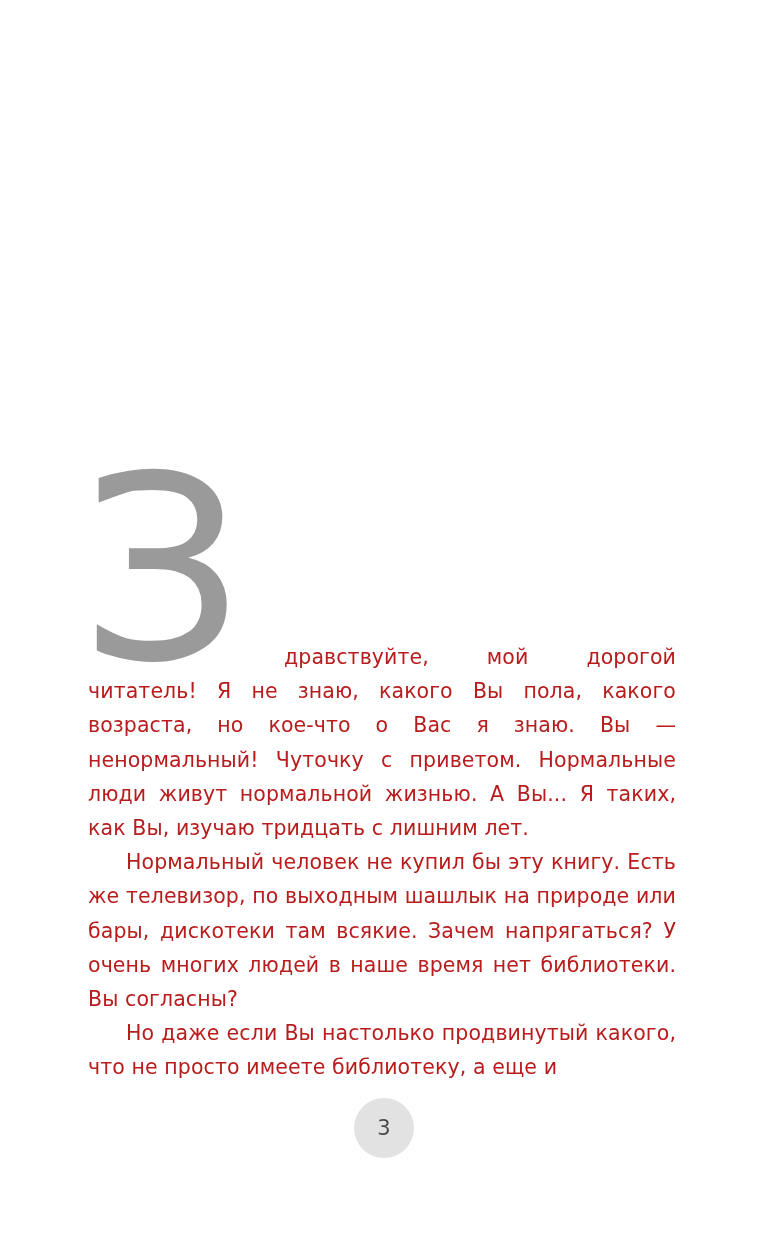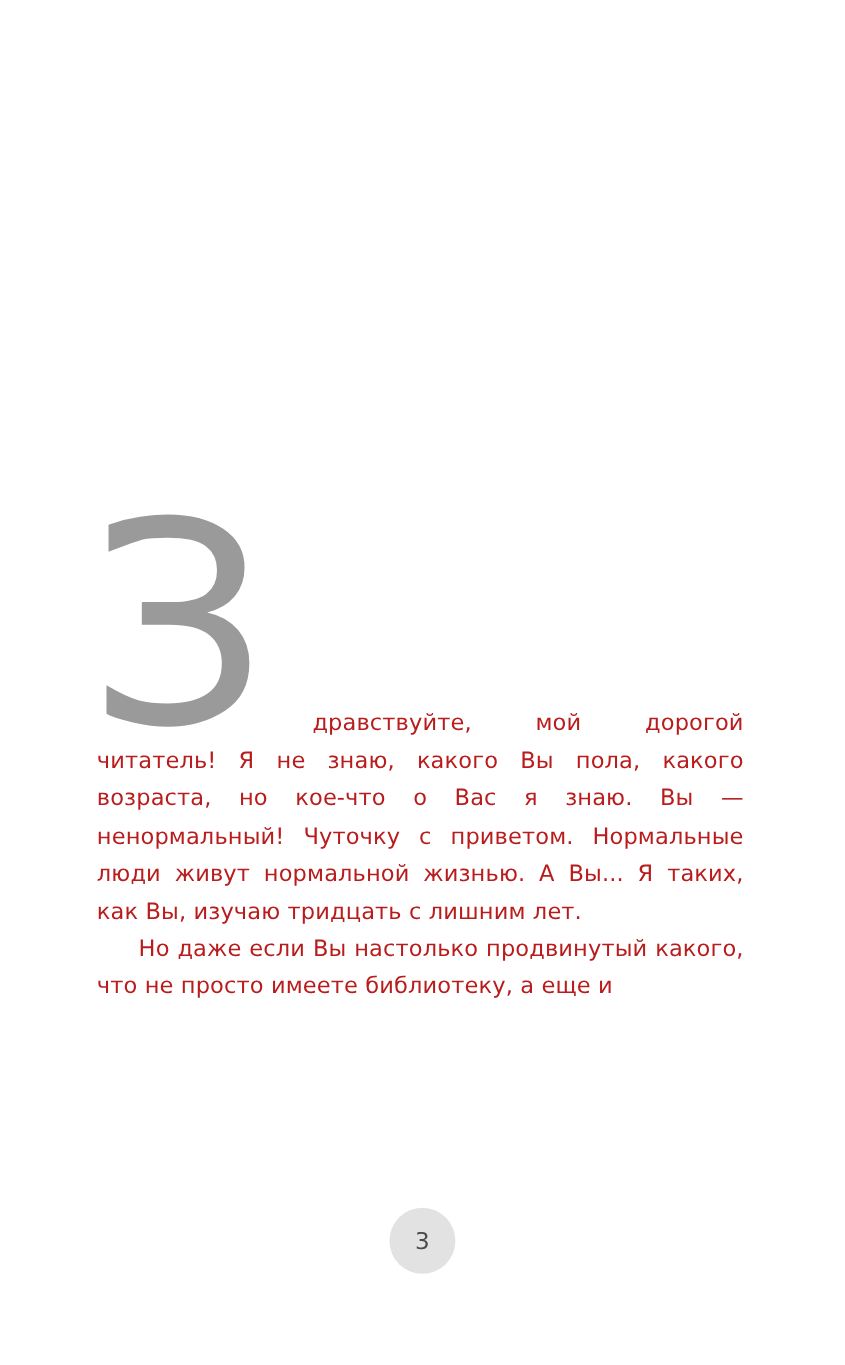--- a/index.html
+++ b/index.html
@@ -78,20 +78,21 @@
 </style>
 </head>
 <body>
 
 <div class="page">
 
   <div class="drop-cap">З</div>
 
   <div class="text-block">
     <p class="first">дравствуйте, мой дорогой читатель! Я не знаю, какого Вы пола, какого возраста, но кое-что о Вас я знаю. Вы — ненормальный! Чуточку с приветом. Нормальные люди живут нормальной жизнью. А Вы... Я таких, как Вы, изучаю тридцать с лишним лет.</p>
+    <p class="indent">Нормальный человек не купил бы эту книгу. Есть же телевизор, по выходным шашлык на природе или бары, дискотеки там всякие. Зачем напрягаться? У очень многих людей в наше время нет библиотеки. Вы согласны?</p>
     <p class="indent">Но даже если Вы настолько продвинутый какого, что не просто имеете библиотеку, а еще и</p>
   </div>
 
   <div class="page-number-wrap">
     <div class="page-number">3</div>
   </div>
 
 </div>
 
 </body></html>

